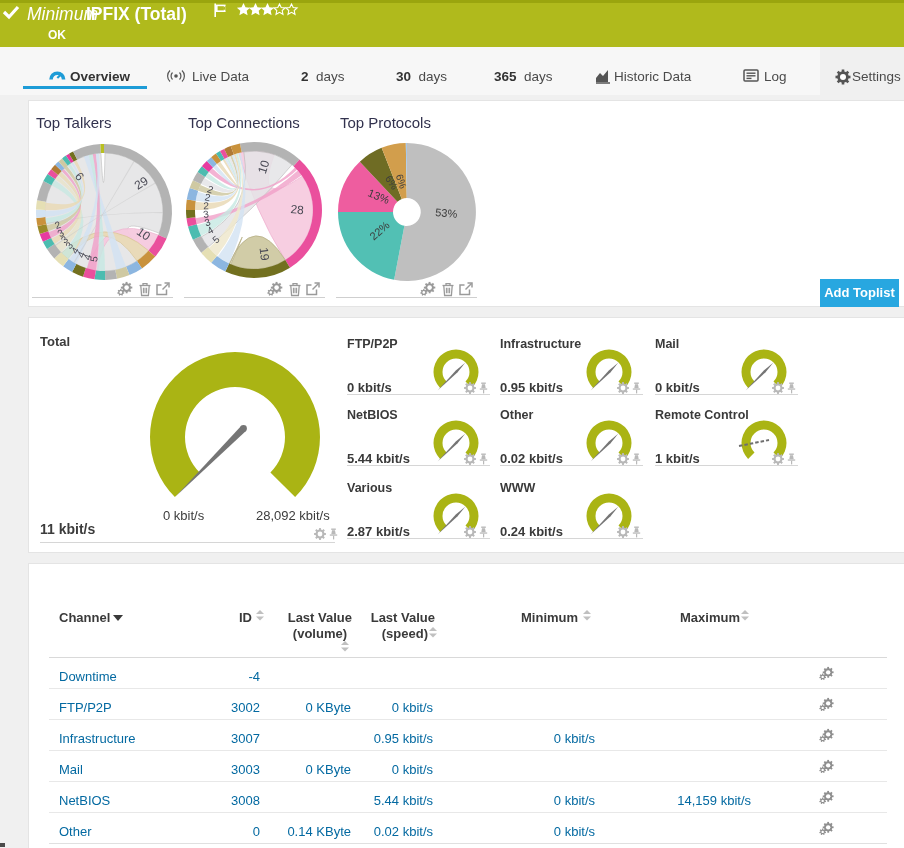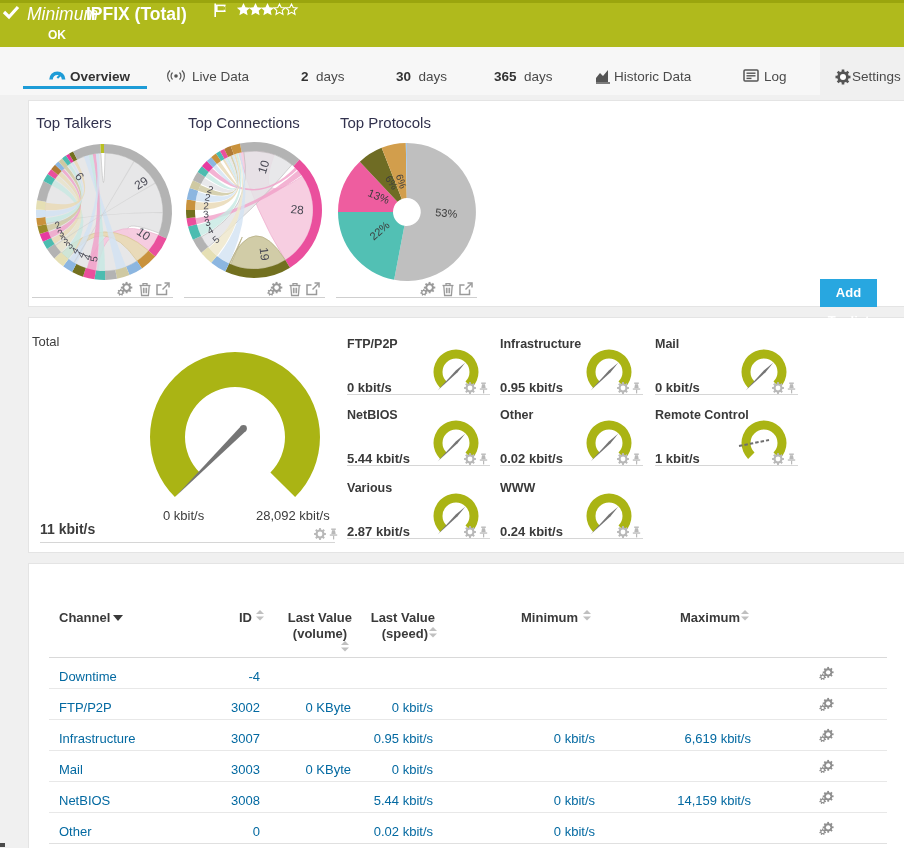--- a/index.html
+++ b/index.html
@@ -13,21 +13,21 @@
 .tabs { position:absolute; left:0; top:47px; width:820px; height:48px; background:#f7f7f7; }
 .tab { position:absolute; top:22px; font-size:13.5px; color:#4a4a4a; white-space:nowrap; }
 .tab b { color:#333; }
 .tab.active { font-weight:bold; color:#333; }
 .underline { position:absolute; left:23px; top:39px; width:124px; height:3px; background:#1e9cd7; }
 .panel { position:absolute; left:28px; width:878px; background:#fff; border:1px solid #e4e4e4; }
 .p1 { top:100px; height:207px; }
 .p2 { top:317px; height:236px; }
 .p3 { top:563px; height:287px; border-bottom:none; }
 .ctitle { position:absolute; top:114px; font-size:15px; color:#32324e; }
-.addbtn { position:absolute; left:820px; top:279px; width:57px; height:28px; background:#28a7e0;
+.addbtn { position:absolute; left:820px; top:279px; width:79px; height:28px; background:#28a7e0;
   color:#fff; font-size:13px; font-weight:bold; text-align:center; line-height:28px; }
 .glabel { position:absolute; font-size:13px; color:#3c3c3c; }
 .scell { position:absolute; width:143px; height:71px; }
 .sctitle { position:absolute; left:0; top:7px; font-size:12.5px; font-weight:bold; color:#3a3a3a; }
 .scval { position:absolute; left:0; top:50px; font-size:13px; font-weight:bold; color:#3a3a3a; }
 .th { position:absolute; font-size:13px; font-weight:bold; color:#3a3a3a; }
 .trow { position:absolute; left:0; width:904px; height:31px; }
 .tc { position:absolute; top:11px; font-size:13px; color:#0369a1; }
 .tr { text-align:right; }
 .tr2,.tr3,.tr4,.tr5 { left:0; text-align:right; }
@@ -53,21 +53,21 @@
   <div class="tab" style="left:764px">Log</div>
   <div class="tab" style="left:852px">Settings</div>
 </div>
 <div class="panel p1"></div>
 <div class="panel p2"></div>
 <div class="panel p3"></div>
 <div class="ctitle" style="left:36px">Top Talkers</div>
 <div class="ctitle" style="left:188px">Top Connections</div>
 <div class="ctitle" style="left:340px">Top Protocols</div>
 <div class="addbtn">Add Toplist</div>
-<div class="glabel" style="left:32px;top:334px;font-weight:normal">Total</div>
+<div class="glabel" style="left:40px;top:334px;font-weight:bold">Total</div>
 <div class="glabel" style="left:163px;top:508px">0 kbit/s</div>
 <div class="glabel" style="left:256px;top:508px">28,092 kbit/s</div>
 <div class="glabel" style="left:40px;top:521px;font-weight:bold;font-size:14px">11 kbit/s</div>
 <div class="scell" style="left:347px;top:330px">
 <div class="sctitle">FTP/P2P</div>
 <div class="scval">0 kbit/s</div>
 </div>
 <div class="scell" style="left:500px;top:330px">
 <div class="sctitle">Infrastructure</div>
 <div class="scval">0.95 kbit/s</div>
@@ -118,40 +118,40 @@
 <div class="tc tr2" style="width:351px">0 KByte</div>
 <div class="tc tr3" style="width:433px">0 kbit/s</div>
 <div class="tc tr4" style="width:595px"></div>
 <div class="tc tr5" style="width:751px"></div>
 </div>
 <div class="trow" style="top:720px">
 <div class="tc" style="left:59px">Infrastructure</div>
 <div class="tc tr" style="right:644px">3007</div>
 <div class="tc tr3" style="width:433px">0.95 kbit/s</div>
 <div class="tc tr4" style="width:595px">0 kbit/s</div>
-<div class="tc tr5" style="width:751px">6,619 kbit/s</div>
 </div>
 <div class="trow" style="top:751px">
 <div class="tc" style="left:59px">Mail</div>
 <div class="tc tr" style="right:644px">3003</div>
 <div class="tc tr2" style="width:351px">0 KByte</div>
 <div class="tc tr3" style="width:433px">0 kbit/s</div>
 <div class="tc tr4" style="width:595px"></div>
 <div class="tc tr5" style="width:751px"></div>
 </div>
 <div class="trow" style="top:782px">
 <div class="tc" style="left:59px">NetBIOS</div>
 <div class="tc tr" style="right:644px">3008</div>
 <div class="tc tr3" style="width:433px">5.44 kbit/s</div>
 <div class="tc tr4" style="width:595px">0 kbit/s</div>
 <div class="tc tr5" style="width:751px">14,159 kbit/s</div>
 </div>
 <div class="trow" style="top:813px">
 <div class="tc" style="left:59px">Other</div>
 <div class="tc tr" style="right:644px">0</div>
+<div class="tc tr2" style="width:351px">0.14 KByte</div>
 <div class="tc tr3" style="width:433px">0.02 kbit/s</div>
 <div class="tc tr4" style="width:595px">0 kbit/s</div>
 </div>
 <svg width="904" height="848" viewBox="0 0 904 848">
 
 <g transform="translate(50,70)">
 <path d="M1,9.5 A6.3,6.3 0 1 1 13.6,9.5" fill="none" stroke="#1e9cd7" stroke-width="3.6"></path>
 <line x1="7.3" y1="8" x2="11.5" y2="4" stroke="#1e9cd7" stroke-width="2.2"></line>
 </g>
 

